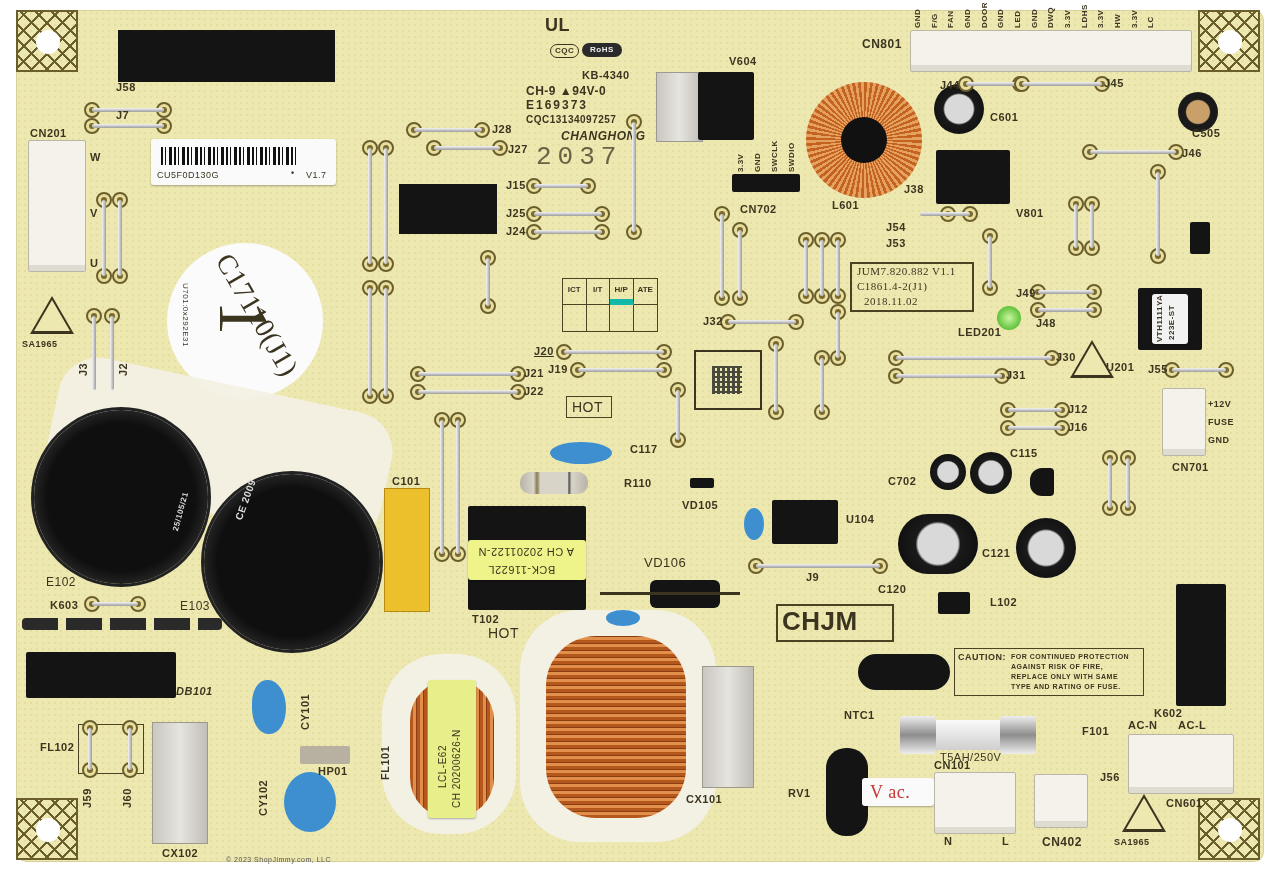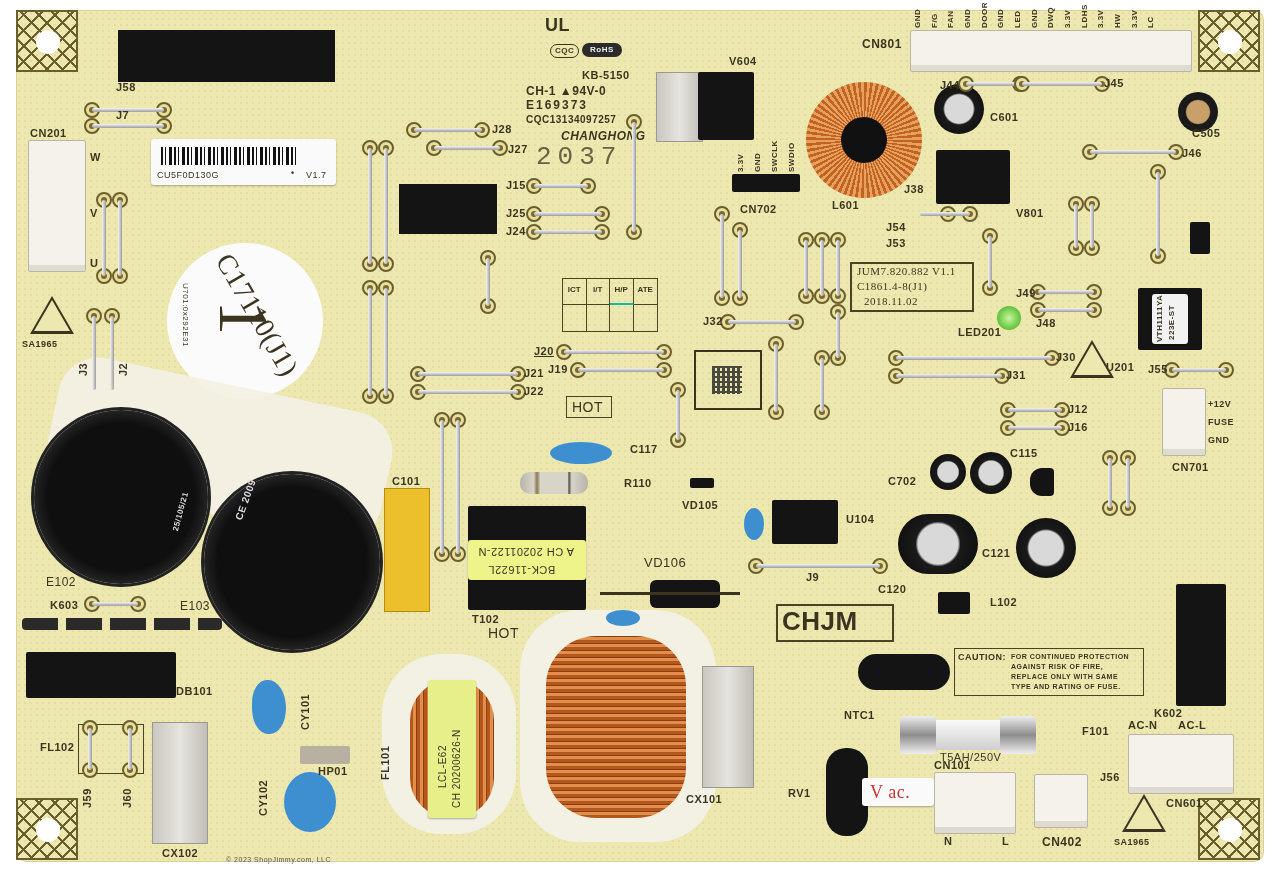--- a/index.html
+++ b/index.html
@@ -60,22 +60,22 @@
 <div class="corner" style="left:1198px;top:798px;">
     <div class="hole"></div>
   </div>
 
 <div class="blackbar" style="left:118px;top:30px;width:217px;height:52px;"></div>
 <div class="blackbar" style="left:399px;top:184px;width:98px;height:50px;"></div>
 
 <div class="silk" style="left:545px;top:16px;font-size:18px;">UL</div>
 <div class="silk" style="left:542px;top:44px;border:1px solid #3b3520;border-radius:8px;padding:2px 4px;font-size:8px;margin-left:8px;">CQC</div>
 <div class="silk" style="left:582px;top:43px;background:#2b2b2b;color:#eee;border-radius:10px;padding:3px 8px;font-size:8px;">RoHS</div>
-<div class="silk" style="left:582px;top:70px;">KB-5150</div>
-<div class="silk" style="left:526px;top:85px;font-size:12px;">CH-1 ▲94V-0</div>
+<div class="silk" style="left:582px;top:70px;">KB-4340</div>
+<div class="silk" style="left:526px;top:85px;font-size:12px;">CH-9 ▲94V-0</div>
 <div class="silk" style="left:526px;top:99px;font-size:12px;letter-spacing:2px;">E169373</div>
 <div class="silk" style="left:526px;top:115px;font-size:10px;">CQC13134097257</div>
 <div class="silk" style="left:561px;top:130px;font-size:12px;font-style:italic;">CHANGHONG</div>
 <div class="silk" style="left:536px;top:144px;font-size:26px;font-weight:normal;letter-spacing:6px;color:#6a6244;font-family:'Liberation Mono',monospace;">2037</div>
 
 <div class="label" style="left:151px;top:139px;width:185px;height:46px;">
   <div class="barcode"></div>
   <span class="silk" style="left:6px;top:32px;font-size:9px;font-weight:normal;">CU5F0D130G</span>
   <span class="silk" style="left:140px;top:30px;font-size:9px;">•</span>
   <span class="silk" style="left:155px;top:32px;font-size:9px;font-weight:normal;">V1.7</span>
@@ -128,21 +128,21 @@
 <div class="cap-small" style="left:934px;top:84px;width:50px;height:50px;"></div>
 <div class="silk" style="left:990px;top:112px;">C601</div>
 <div class="cap-small" style="left:1178px;top:92px;width:40px;height:40px;background:radial-gradient(circle,#c9a06a 40%,#1a1a1a 45%);"></div>
 <div class="silk" style="left:1192px;top:128px;">C505</div>
 
 <div class="ic" style="left:936px;top:150px;width:74px;height:54px;"></div>
 <div class="silk" style="left:1016px;top:208px;">V801</div>
 
 <div class="rect-outline" style="left:850px;top:262px;width:124px;height:50px;"></div>
 <div class="silk" style="left:857px;top:266px;font-family:'Liberation Serif',serif;font-weight:normal;">JUM7.820.882 V1.1</div>
-<div class="silk" style="left:857px;top:281px;font-family:'Liberation Serif',serif;font-weight:normal;">C1861.4-8(J1)</div>
+<div class="silk" style="left:857px;top:281px;font-family:'Liberation Serif',serif;font-weight:normal;">C1861.4-2(J1)</div>
 <div class="silk" style="left:864px;top:296px;font-family:'Liberation Serif',serif;font-weight:normal;">2018.11.02</div>
 
 <div class="led" style="left:997px;top:306px;width:24px;height:24px;"></div>
 <div class="silk" style="left:958px;top:327px;">LED201</div>
 
 <div class="ic" style="left:1138px;top:288px;width:64px;height:62px;">
   <div class="label" style="left:14px;top:6px;width:36px;height:50px;background:#f2f2f2;"></div>
   <span class="silk" style="left:18px;top:54px;font-size:8px;transform:rotate(-90deg);transform-origin:left top;">VTH1111YA</span>
   <span class="silk" style="left:30px;top:52px;font-size:8px;transform:rotate(-90deg);transform-origin:left top;">223E-ST</span>
 </div>
@@ -154,21 +154,21 @@
 
 <div class="connector" style="left:1162px;top:388px;width:42px;height:66px;"></div>
 <div class="silk" style="left:1208px;top:400px;font-size:9px;">+12V</div>
 <div class="silk" style="left:1208px;top:418px;font-size:9px;">FUSE</div>
 <div class="silk" style="left:1208px;top:436px;font-size:9px;">GND</div>
 <div class="silk" style="left:1172px;top:462px;">CN701</div>
 
 <div class="rect-outline" style="left:562px;top:278px;width:96px;height:54px;display:grid;grid-template-columns:repeat(4,1fr);grid-template-rows:1fr 1fr;border-width:1px;">
   <div class="abs" style="position:static;border-right:1px solid #4a4222;border-bottom:1px solid #4a4222;font-size:8px;font-weight:bold;color:#3b3520;text-align:center;padding-top:6px;">ICT</div>
   <div class="abs" style="position:static;border-right:1px solid #4a4222;border-bottom:1px solid #4a4222;font-size:8px;font-weight:bold;color:#3b3520;text-align:center;padding-top:6px;">I/T</div>
-  <div class="abs" style="position:static;border-right:1px solid #4a4222;border-bottom:2px solid #14b8a6;font-size:8px;font-weight:bold;color:#3b3520;text-align:center;padding-top:6px;">H/P</div>
+  <div class="abs" style="position:static;border-right:1px solid #4a4222;border-bottom:6px solid #14b8a6;font-size:8px;font-weight:bold;color:#3b3520;text-align:center;padding-top:6px;">H/P</div>
   <div class="abs" style="position:static;border-bottom:1px solid #4a4222;font-size:8px;font-weight:bold;color:#3b3520;text-align:center;padding-top:6px;">ATE</div>
   <div style="border-right:1px solid #4a4222;"></div>
     <div style="border-right:1px solid #4a4222;"></div>
     <div style="border-right:1px solid #4a4222;"></div>
     <div></div>
 </div>
 
 <div class="abs" style="left:694px;top:350px;width:68px;height:60px;border:2px solid #3b3520;box-sizing:border-box;">
   <div style="position:absolute;left:16px;top:14px;width:30px;height:28px;background:repeating-linear-gradient(90deg,#222 0 3px,transparent 3px 5px),repeating-linear-gradient(#222 0 2px,transparent 2px 5px);opacity:.8;"></div>
 </div>
@@ -268,21 +268,21 @@
 <div class="silk" style="left:1128px;top:720px;">AC-N</div>
 <div class="silk" style="left:1178px;top:720px;">AC-L</div>
 <div class="silk" style="left:1166px;top:798px;">CN601</div>
 <div class="triangle" style="left:1122px;top:794px;"></div>
 <div class="silk" style="left:1114px;top:838px;font-size:9px;">SA1965</div>
 
 <div class="triangle" style="left:30px;top:296px;"></div>
 <div class="silk" style="left:22px;top:340px;font-size:9px;">SA1965</div>
 
 <div class="ic" style="left:26px;top:652px;width:150px;height:46px;"></div>
-<div class="silk" style="left:176px;top:686px;">DB101</div>
+<div class="silk" style="left:176px;top:686px;font-style:italic;">DB101</div>
 
 <div class="rect-outline" style="left:78px;top:724px;width:66px;height:50px;border-width:1px;"></div>
 <div class="silk" style="left:40px;top:742px;">FL102</div>
 
 <div class="grey-box" style="left:152px;top:722px;width:54px;height:120px;"></div>
 <div class="silk" style="left:162px;top:848px;">CX102</div>
 
 <div class="ceramic" style="left:252px;top:680px;width:34px;height:54px;border-radius:45% 55% 50% 50%;"></div>
 <div class="silk vert" style="left:300px;top:730px;">CY101</div>
 <div class="ceramic" style="left:284px;top:772px;width:52px;height:60px;"></div>

